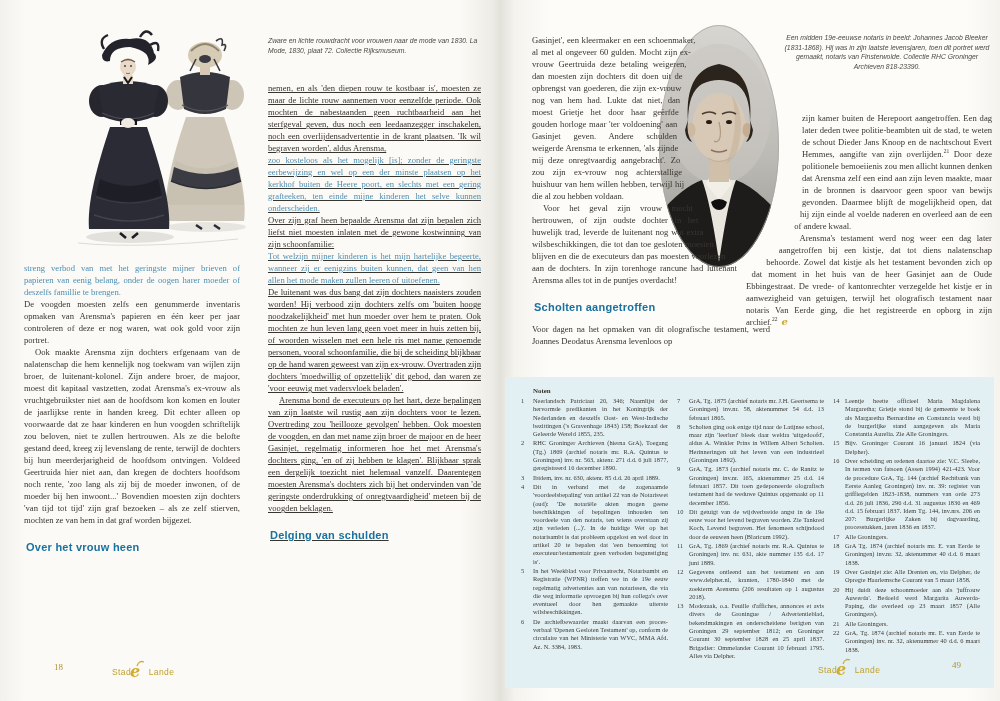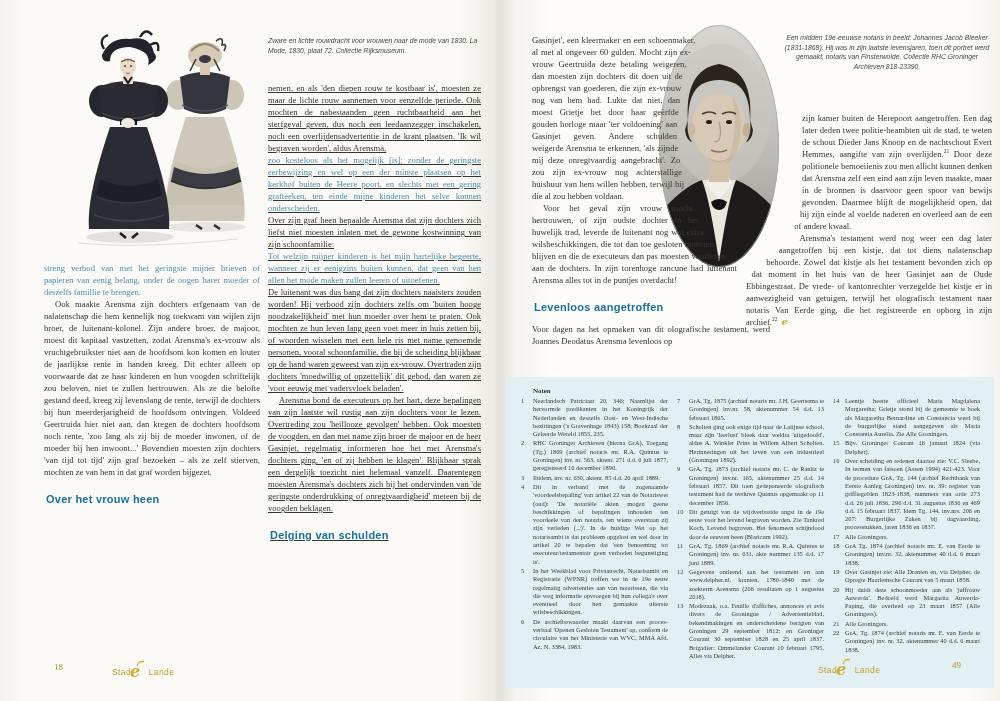--- a/index.html
+++ b/index.html
@@ -15,21 +15,21 @@
   .bluehead{font-family:"Liberation Sans",sans-serif;font-weight:bold;font-size:11px;
     color:#19719f;letter-spacing:.25px;margin:15px 0 10px 2px;text-indent:0 !important;}
   .caption{font-family:"Liberation Sans",sans-serif;font-style:italic;font-size:6.8px;
     line-height:9.6px;color:#4c4840;text-align:left;}
   .col{position:absolute;overflow:hidden;}
   sup.fn{font-size:5.5px;line-height:0;vertical-align:super;}
   
   .fashion-box{position:absolute;left:58px;top:28px;width:195px;height:230px;}
   .img-caption{position:absolute;left:268px;top:36px;width:213px;}
   .mid-col{left:268px;top:82px;width:213px;height:575px;text-decoration:underline;}
-  .left-col{left:44px;top:262px;width:216px;height:395px;}
+  .left-col{left:24px;top:262px;width:216px;height:395px;}
   
   .rp-col1{left:532px;top:34px;width:238px;height:350px;}
   .rp-col2{left:746px;top:112px;width:246px;height:268px;}
   .portrait-box{position:absolute;left:658px;top:24px;width:122px;height:244px;}
   .portrait-caption{position:absolute;left:782px;top:33px;width:210px;text-align:center;}
   .wrap-right{float:right;width:95px;height:238px;
     shape-outside:polygon(95px 0,25px 0,8px 45px,2px 100px,10px 150px,30px 195px,62px 228px,95px 238px);}
   .wrap-left{float:left;width:56px;height:160px;
     shape-outside:polygon(0 0,56px 0,56px 92px,40px 125px,14px 150px,0 160px);}
   
@@ -104,29 +104,30 @@
         <path d="M62,204 l6,5 M80,204 l-6,5" stroke="#1c1c22" stroke-width="2.6"></path>
       </g>
     </svg>
   </div>
 
   <div class="img-caption caption">Zware en lichte rouwdracht voor vrouwen naar de mode van 1830. La Mode, 1830, plaat 72. Collectie Rijksmuseum.</div>
 
   <div class="col mid-col body-text">
     <p>nemen, en als 'den diepen rouw te kostbaar is', moesten ze maar de lichte rouw aannemen voor eenzelfde periode. Ook mochten de nabestaanden geen ruchtbaarheid aan het sterfgeval geven, dus noch een leedaanzegger inschakelen, noch een overlijdensadvertentie in de krant plaatsen. 'Ik wil begraven worden', aldus Arensma,</p>
     <p class="quote">zoo kosteloos als het mogelijk [is]; zonder de geringste eerbewijzing en wel op een der minste plaatsen op het kerkhof buiten de Heere poort, en slechts met een gering grafteeken, ten einde mijne kinderen het selve kunnen onderscheiden.</p>
-    <p>Over zijn graf heen bepaalde Arensma dat zijn dochters zich liefst niet moesten inlaten met de gewone kostwinning van zijn schoonfamilie:</p>
+    <p>Over zijn graf heen bepaalde Arensma dat zijn bepalen zich liefst niet moesten inlaten met de gewone kostwinning van zijn schoonfamilie:</p>
     <p class="quote">Tot welzijn mijner kinderen is het mijn hartelijke begeerte, wanneer zij er eenigzins buiten kunnen, dat geen van hen allen het mode maken zullen leeren of uitoefenen.</p>
     <p>De luitenant was dus bang dat zijn dochters naaisters zouden worden! Hij verbood zijn dochters zelfs om 'buiten hooge noodzakelijkheid' met hun moeder over hem te praten. Ook mochten ze hun leven lang geen voet meer in huis zetten bij, of woorden wisselen met een hele ris met name genoemde personen, vooral schoonfamilie, die bij de scheiding blijkbaar op de hand waren geweest van zijn ex-vrouw. Overtraden zijn dochters 'moedwillig of opzettelijk' dit gebod, dan waren ze 'voor eeuwig met vadersvloek beladen'.</p>
     <p class="ind">Arensma bond de executeurs op het hart, deze bepalingen van zijn laatste wil rustig aan zijn dochters voor te lezen. Overtreding zou 'heillooze gevolgen' hebben. Ook moesten de voogden, en dan met name zijn broer de majoor en de heer Gasinjet, regelmatig informeren hoe het met Arensma's dochters ging, 'en of zij hebben te klagen'. Blijkbaar sprak een dergelijk toezicht niet helemaal vanzelf. Daarentegen moesten Arensma's dochters zich bij het ondervinden van 'de geringste onderdrukking of onregtvaardigheid' meteen bij de voogden beklagen.</p>
     <h3 class="bluehead">Delging van schulden</h3>
   </div>
 
   <div class="col left-col body-text">
     <p class="quote" style="margin-top:0">streng verbod van met het geringste mijner brieven of papieren van eenig belang, onder de oogen harer moeder of deszelfs famillie te brengen.</p>
+    <p>De voogden moesten zelfs een genummerde inventaris opmaken van Arensma's papieren en één keer per jaar controleren of deze er nog waren, wat ook gold voor zijn portret.</p>
     <p class="ind">Ook maakte Arensma zijn dochters erfgenaam van de nalatenschap die hem kennelijk nog toekwam van wijlen zijn broer, de luitenant-kolonel. Zijn andere broer, de majoor, moest dit kapitaal vastzetten, zodat Arensma's ex-vrouw als vruchtgebruikster niet aan de hoofdsom kon komen en louter de jaarlijkse rente in handen kreeg. Dit echter alleen op voorwaarde dat ze haar kinderen en hun voogden schriftelijk zou beloven, niet te zullen hertrouwen. Als ze die belofte gestand deed, kreeg zij levenslang de rente, terwijl de dochters bij hun meerderjarigheid de hoofdsom ontvingen. Voldeed Geertruida hier niet aan, dan kregen de dochters hoofdsom noch rente, 'zoo lang als zij bij de moeder inwonen, of de moeder bij hen inwoont...' Bovendien moesten zijn dochters 'van tijd tot tijd' zijn graf bezoeken – als ze zelf stierven, mochten ze van hem in dat graf worden bijgezet.</p>
     <h3 class="bluehead">Over het vrouw heen</h3>
   </div>
 
   <div class="pagenum" style="left:54px;top:662px;">18</div>
   <div class="logo" style="left:112px;top:660px;">
     <span>Stad</span><span class="logo-e">e</span><svg width="9" height="9" viewBox="0 0 9 9">
         <path d="M1,7 Q3,1 8,3" stroke="#d2ab2f" stroke-width="1.3" fill="none"></path>
       </svg><span>Lande</span>
   </div>
@@ -171,21 +172,21 @@
       </g>
     </svg>
   </div>
 
   <div class="portrait-caption caption">Een midden 19e-eeuwse notaris in beeld: Johannes Jacob Bleeker (1831-1868). Hij was in zijn laatste levensjaren, toen dit portret werd gemaakt, notaris van Finsterwolde. Collectie RHC Groninger Archieven 818-23390.</div>
 
   <div class="col rp-col1 body-text">
     <div class="wrap-right"></div>
     <p>Gasinjet', een kleermaker en een schoenmaker, al met al ongeveer 60 gulden. Mocht zijn ex-vrouw Geertruida deze betaling weigeren, dan moesten zijn dochters dit doen uit de opbrengst van goederen, die zijn ex-vrouw nog van hem had. Lukte dat niet, dan moest Grietje het door haar geërfde gouden horloge maar 'ter voldoening' aan Gasinjet geven. Andere schulden weigerde Arensma te erkennen, 'als zijnde mij deze onregtvaardig aangebracht'. Zo zou zijn ex-vrouw nog achterstallige huishuur van hem willen hebben, terwijl hij die al zou hebben voldaan.</p>
     <p class="ind">Voor het geval zijn vrouw mocht hertrouwen, of zijn oudste dochter in het huwelijk trad, leverde de luitenant nog wat extra wilsbeschikkingen, die tot dan toe gesloten moesten blijven en die de executeurs dan pas moesten voorlezen aan de dochters. In zijn torenhoge rancune had luitenant Arensma alles tot in de puntjes overdacht!</p>
-    <h3 class="bluehead">Levenloos aangetroffen</h3>
+    <h3 class="bluehead">Scholten aangetroffen</h3>
     <p>Voor dagen na het opmaken van dit olografische testament, werd Joannes Deodatus Arensma levenloos op</p>
   </div>
 
   <div class="col rp-col2 body-text">
     <div class="wrap-left"></div>
     <p><span>zijn kamer buiten de Herepoort aangetroffen. Een dag later deden twee politie-beambten uit de stad, te weten de schout Dieder Jans Knoop en de nachtschout Evert Hemmes, aangifte van zijn overlijden.</span><sup class="fn">21</sup><span> Door deze politionele bemoeiienis zou men allicht kunnen denken dat Arensma zelf een eind aan zijn leven maakte, maar in de bronnen is daarvoor geen spoor van bewijs gevonden. Daarmee blijft de mogelijkheid open, dat hij zijn einde al voelde naderen en overleed aan de een of andere kwaal.</span></p>
     <p class="ind"><span>Arensma's testament werd nog weer een dag later aangetroffen bij een kistje, dat tot diens nalatenschap behoorde. Zowel dat kistje als het testament bevonden zich op dat moment in het huis van de heer Gasinjet aan de Oude Ebbingestraat. De vrede- of kantonrechter verzegelde het kistje er in aanwezigheid van getuigen, terwijl het olografisch testament naar notaris Van Eerde ging, die het registreerde en opborg in zijn archief.</span><sup class="fn">22</sup><span class="ornament">e</span></p>
   </div>
 
   <div class="notes-box">

